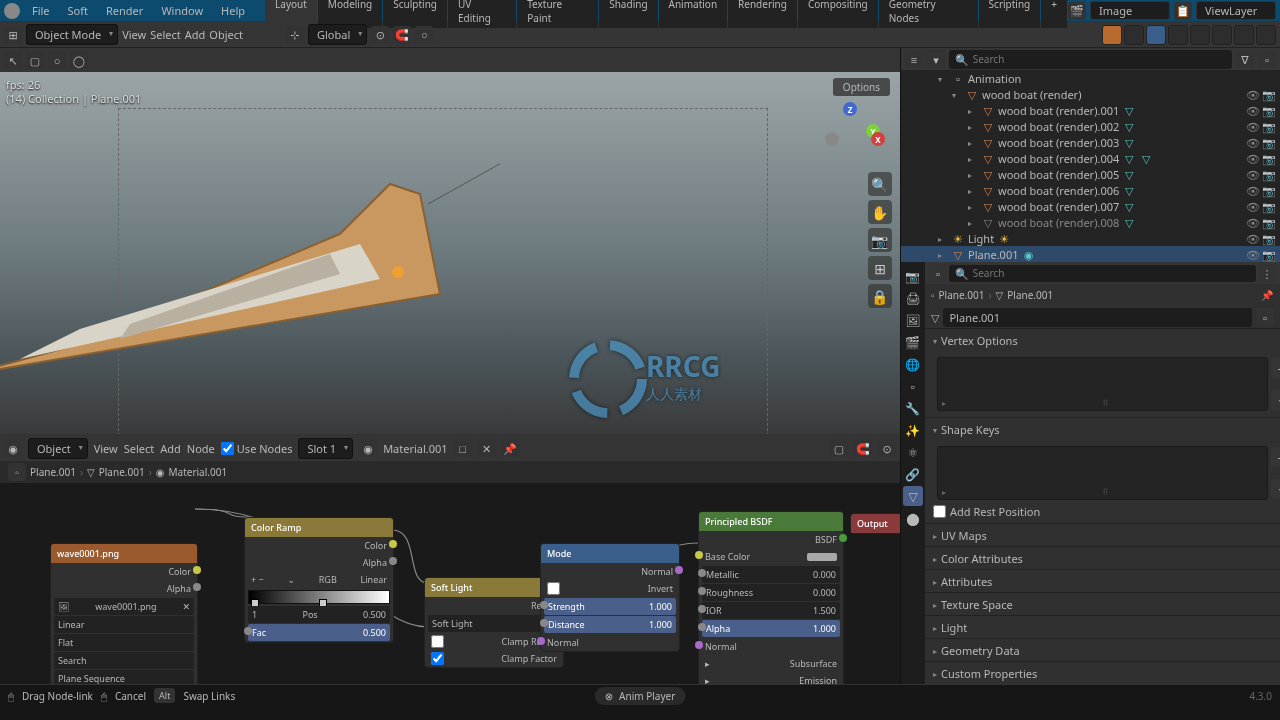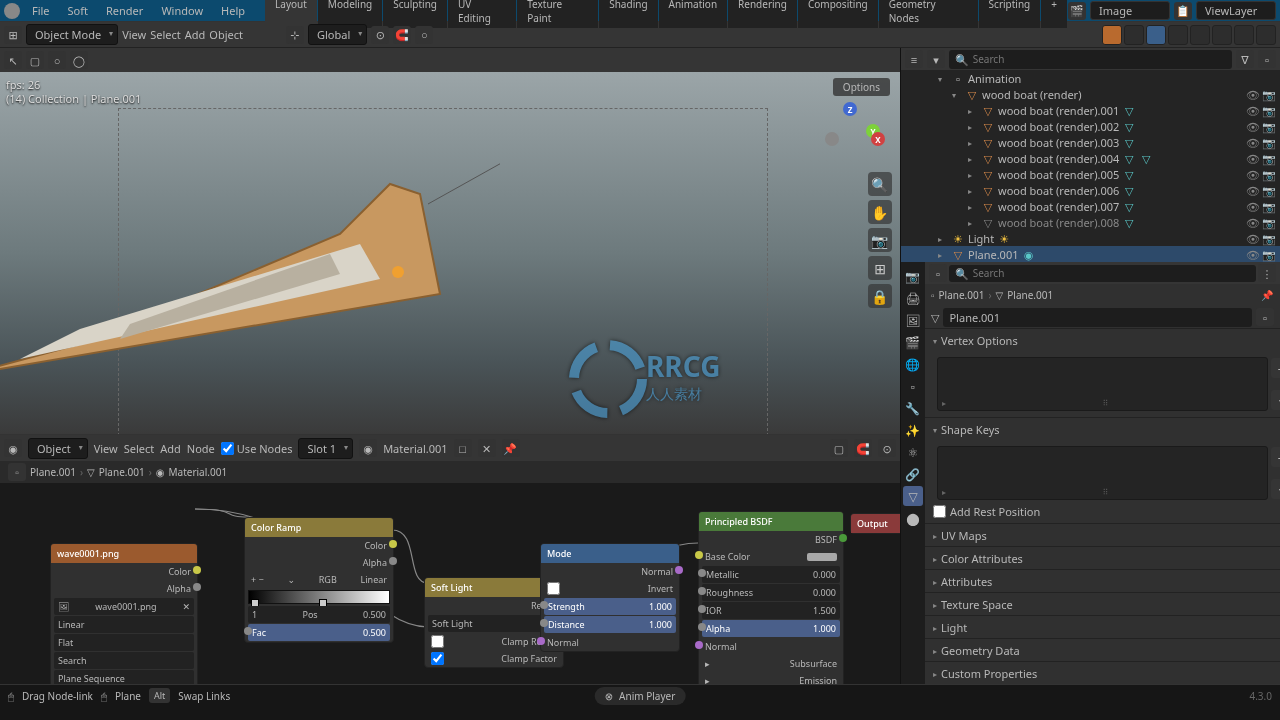--- a/index.html
+++ b/index.html
@@ -682,21 +682,21 @@
           </div>
       </div>
     </div>
   </div>
 </div>
 
 <div class="statusbar">
   <span>🖱</span>
   <span>Drag Node-link</span>
   <span>🖱</span>
-  <span>Plane</span>
+  <span>Cancel</span>
   <span class="kb">Alt</span>
   <span>Swap Links</span>
   <div class="center">
       <span>⊗</span>
       <span>Anim Player</span>
     </div>
   <span class="right">4.3.0</span>
 </div>
 
 <div class="watermark">

